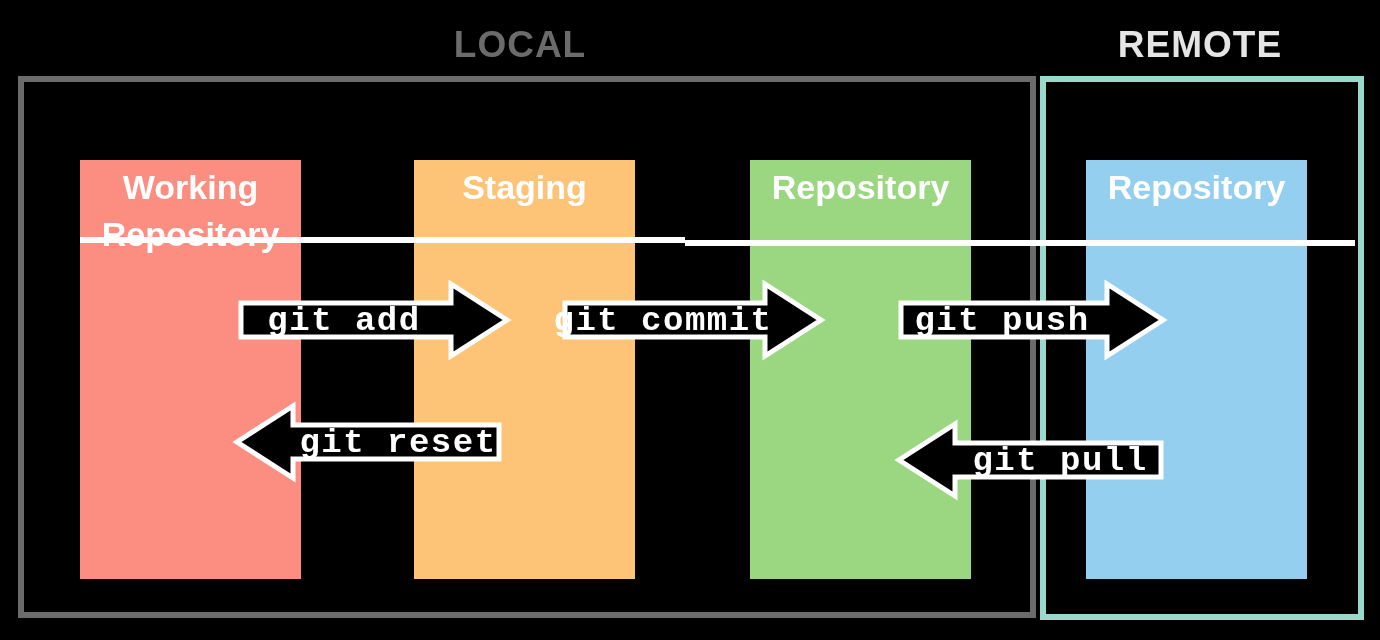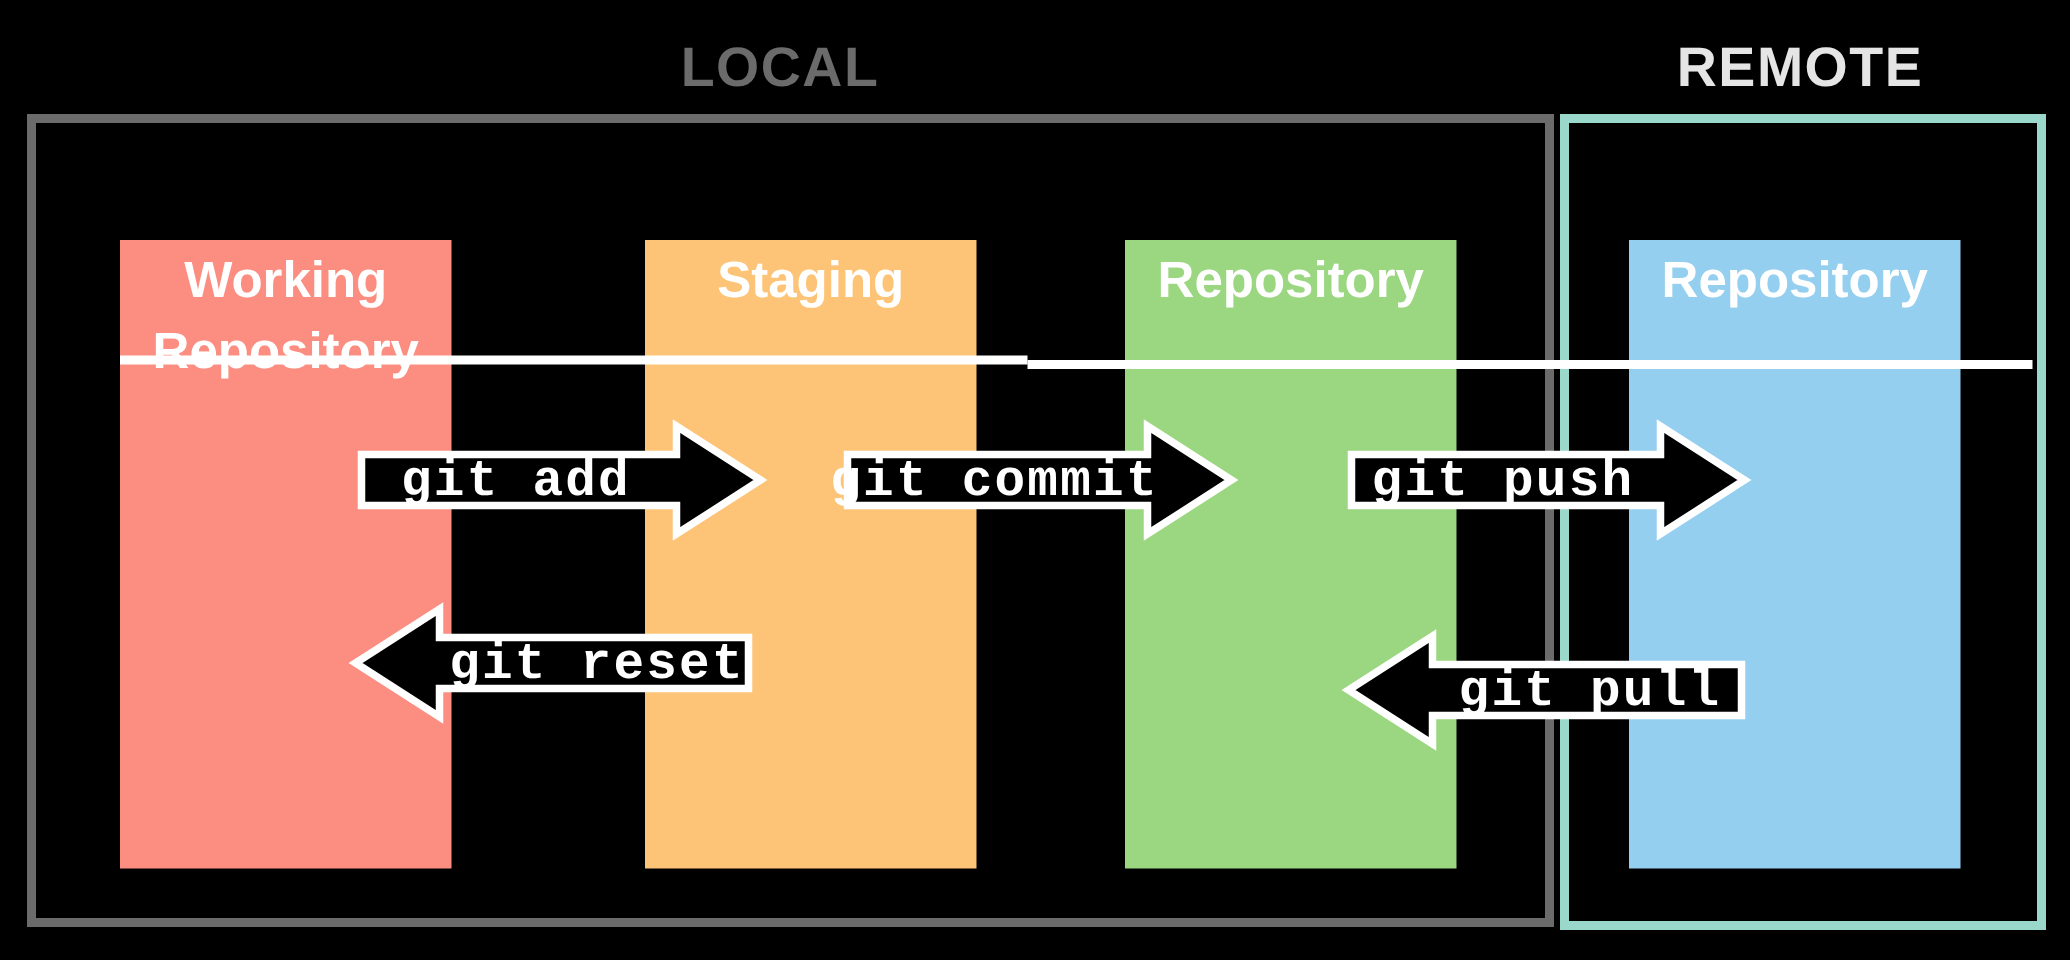--- a/index.html
+++ b/index.html
@@ -63,21 +63,21 @@
     display: block;
     text-align: center;
     color: #ffffff;
     font-family: "Liberation Sans", sans-serif;
     font-weight: bold;
     font-size: 34px;
     line-height: 47px;
     letter-spacing: 0px;
   }
   #box-working     { left: 80px;   background: #fc8e81; }
-  #box-staging     { left: 430px;  background: #fdc477; }
+  #box-staging     { left: 414px;  background: #fdc477; }
   #box-localrepo   { left: 750px;  background: #9bd680; }
   #box-remoterepo  { left: 1086px; background: #95cfef; }
 
   
   .divider {
     position: absolute;
     height: 6px;
     background: #ffffff;
   }
   #divider-left  { left: 80px;  top: 237px; width: 605px; }

